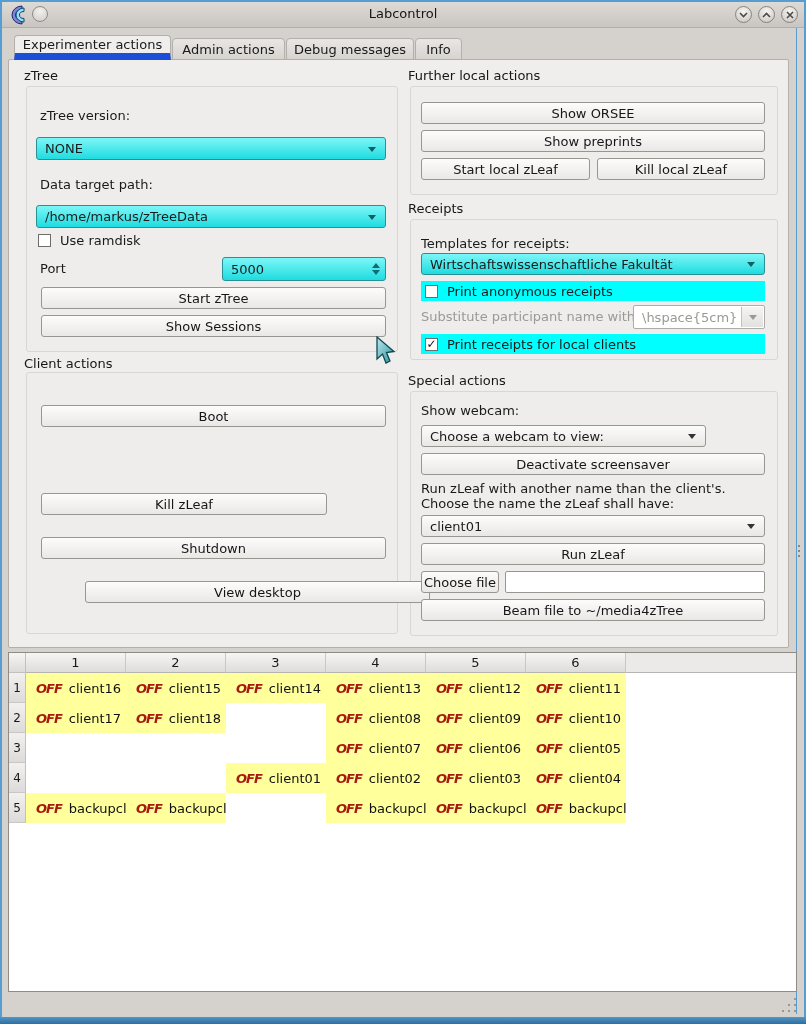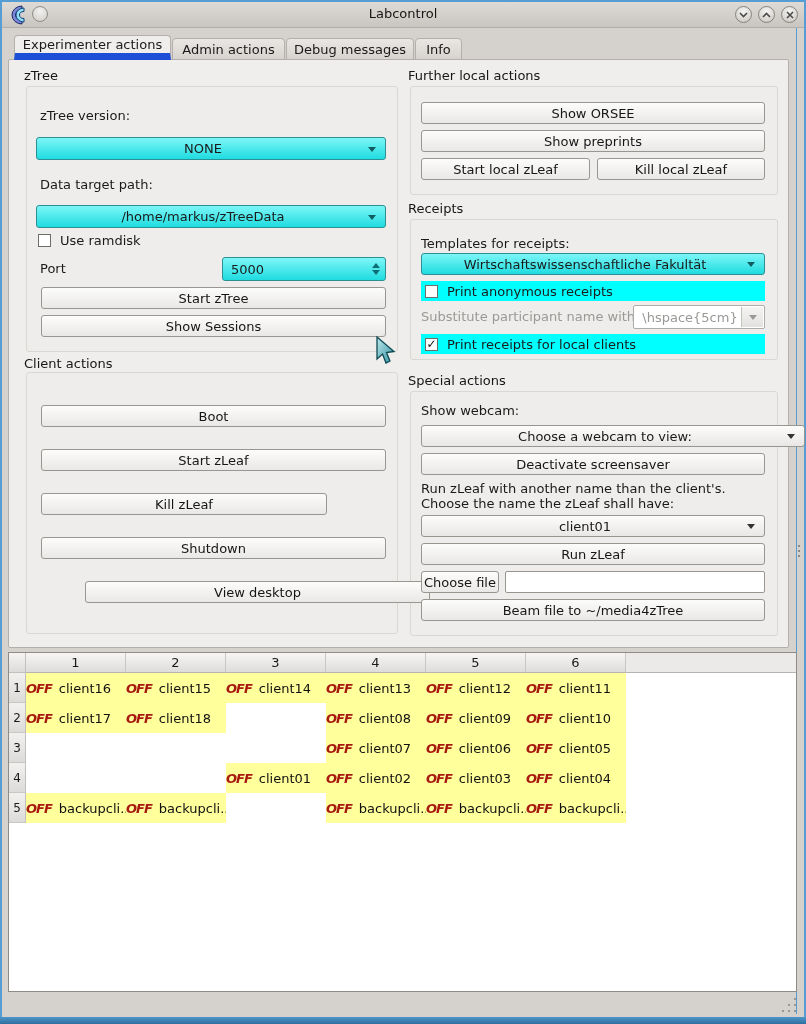--- a/index.html
+++ b/index.html
@@ -31,21 +31,21 @@
   
   .grp-title{font-size:13px;color:#161616;z-index:3;}
   .grp-box{border:1px solid #dad7d3;border-radius:3px;background:#eeedeb;z-index:2;}
 
   .lbl{font-size:13px;color:#1a1a1a;z-index:5;}
   .lbl.dis{color:#9b9996;}
 
   .btn{background:linear-gradient(#fcfcfb,#eae8e6);border:1px solid #989690;border-radius:3px;
        display:flex;align-items:center;justify-content:center;font-size:13px;color:#161616;z-index:5;}
 
-  .combo{border-radius:3px;display:flex;align-items:center;padding:0 24px 0 8px;font-size:13px;z-index:5;position:absolute;justify-content:center;}
+  .combo{border-radius:3px;display:flex;align-items:center;padding:0 24px 0 8px;font-size:13px;z-index:5;position:absolute;}
   .combo .arr{position:absolute;right:9px;top:50%;margin-top:-2px;width:0;height:0;
               border-left:4px solid transparent;border-right:4px solid transparent;border-top:5px solid #333;}
   .combo.cyan{background:linear-gradient(#7df6f7,#1fdce0);border:1px solid #2a9094;}
   .combo.cyan .arr{border-top-color:#0f5d61;}
   .combo.light{background:linear-gradient(#fcfcfb,#e9e7e5);border:1px solid #989690;}
   .combo.dis{background:#fff;border:1px solid #aeaca8;color:#9b9996;border-radius:2px;padding-right:26px;}
   .combo.dis .arrbox{position:absolute;right:1px;top:1px;bottom:1px;width:22px;border-left:1px solid #c4c2be;
               background:linear-gradient(#f5f4f3,#e3e1df);display:flex;align-items:center;justify-content:center;}
   .combo.dis .arrbox .arr2{width:0;height:0;border-left:4px solid transparent;border-right:4px solid transparent;border-top:5px solid #9b9996;}
 
@@ -64,21 +64,21 @@
 
   
   .ctable{left:8px;top:652px;width:789px;height:340px;background:#fff;border:1px solid #8f8c88;z-index:2;}
   .ct-corner{position:absolute;left:0;top:0;width:17px;height:20px;background:linear-gradient(#f6f5f4,#dddbd9);
              border-right:1px solid #c2c0bd;border-bottom:1px solid #c2c0bd;}
   .ct-colheader{position:absolute;top:0;width:100px;height:20px;background:linear-gradient(#f7f6f5,#dedcda);
              border-right:1px solid #c9c7c4;border-bottom:1px solid #b7b5b2;display:flex;align-items:center;justify-content:center;font-size:13px;}
   .ct-headfill{position:absolute;top:0;left:617px;width:170px;height:20px;background:#eceae8;border-bottom:1px solid #b7b5b2;}
   .ct-rowheader{position:absolute;left:0;width:17px;height:30px;background:linear-gradient(#f2f1f0,#dddbd9);
              border-right:1px solid #c2c0bd;border-bottom:1px solid #c9c7c4;display:flex;align-items:center;justify-content:center;font-size:12px;}
-  .ct-cell{position:absolute;width:100px;height:30px;background:#fff;display:flex;align-items:center;padding-left:0;overflow:hidden;}
+  .ct-cell{position:absolute;width:100px;height:30px;background:#fff;display:flex;align-items:center;padding-left:10px;overflow:hidden;}
   .ct-cell.filled{background:#ffff9b;}
   .off{font-style:italic;font-weight:bold;letter-spacing:-1px;color:#a81a10;font-size:13px;margin-right:7px;flex:none;}
   .cname{font-size:13px;color:#111;white-space:nowrap;}
 
   .dots-mid{left:798px;top:545px;width:2px;height:2px;background:#8a8a8a;box-shadow:0 5px 0 #8a8a8a, 0 10px 0 #8a8a8a;z-index:9;}
   .resize-grip{left:782px;top:998px;width:20px;height:18px;z-index:9;}
   .resize-grip i{position:absolute;width:2px;height:2px;background:#9a9793;}
 
   svg{display:block;}
 </style>
@@ -140,21 +140,20 @@
         <i class="up"></i>
         <i class="down"></i>
       </span>
   </div>
   <div class="abs btn" style="left:41px;top:287px;width:345px;height:22px;">Start zTree</div>
   <div class="abs btn" style="left:41px;top:315px;width:345px;height:22px;">Show Sessions</div>
 
   <div class="abs grp-title" style="left:24px;top:356px;">Client actions</div>
   <div class="abs grp-box" style="left:26px;top:372px;width:372px;height:262px;"></div>
   <div class="abs btn" style="left:41px;top:405px;width:345px;height:22px;">Boot</div>
-  <div class="abs btn" style="left:41px;top:449px;width:345px;height:22px;">Start zLeaf</div>
   <div class="abs btn" style="left:41px;top:493px;width:286px;height:22px;">Kill zLeaf</div>
   <div class="abs btn" style="left:41px;top:537px;width:345px;height:22px;">Shutdown</div>
   <div class="abs btn" style="left:41px;top:581px;width:345px;height:22px;margin-left:44px;">View desktop</div>
 
   <div class="abs grp-title" style="left:408px;top:68px;">Further local actions</div>
   <div class="abs grp-box" style="left:410px;top:86px;width:368px;height:109px;"></div>
   <div class="abs btn" style="left:421px;top:102px;width:344px;height:22px;">Show ORSEE</div>
   <div class="abs btn" style="left:421px;top:130px;width:344px;height:22px;">Show preprints</div>
   <div class="abs btn" style="left:421px;top:158px;width:169px;height:22px;">Start local zLeaf</div>
   <div class="abs btn" style="left:597px;top:158px;width:168px;height:22px;">Kill local zLeaf</div>
@@ -180,21 +179,21 @@
   <div class="abs cyan-row" style="left:421px;top:334px;width:344px;height:20px;">
     <span class="cbx">
         <span>✓</span>
       </span>
     <span>Print receipts for local clients</span>
   </div>
 
   <div class="abs grp-title" style="left:408px;top:373px;">Special actions</div>
   <div class="abs grp-box" style="left:410px;top:391px;width:368px;height:245px;"></div>
   <div class="abs lbl" style="left:421px;top:403px;">Show webcam:</div>
-  <div class="combo light" style="left:421px;top:425px;width:384px;height:22px;">
+  <div class="combo light" style="left:421px;top:425px;width:285px;height:22px;">
     <span>Choose a webcam to view:</span>
     <i class="arr"></i>
   </div>
   <div class="abs btn" style="left:421px;top:453px;width:344px;height:22px;">Deactivate screensaver</div>
   <div class="abs lbl" style="left:421px;top:481px;">Run zLeaf with another name than the client's.</div>
   <div class="abs lbl" style="left:421px;top:496px;">Choose the name the zLeaf shall have:</div>
   <div class="combo light" style="left:421px;top:515px;width:344px;height:22px;">
     <span>client01</span>
     <i class="arr"></i>
   </div>

